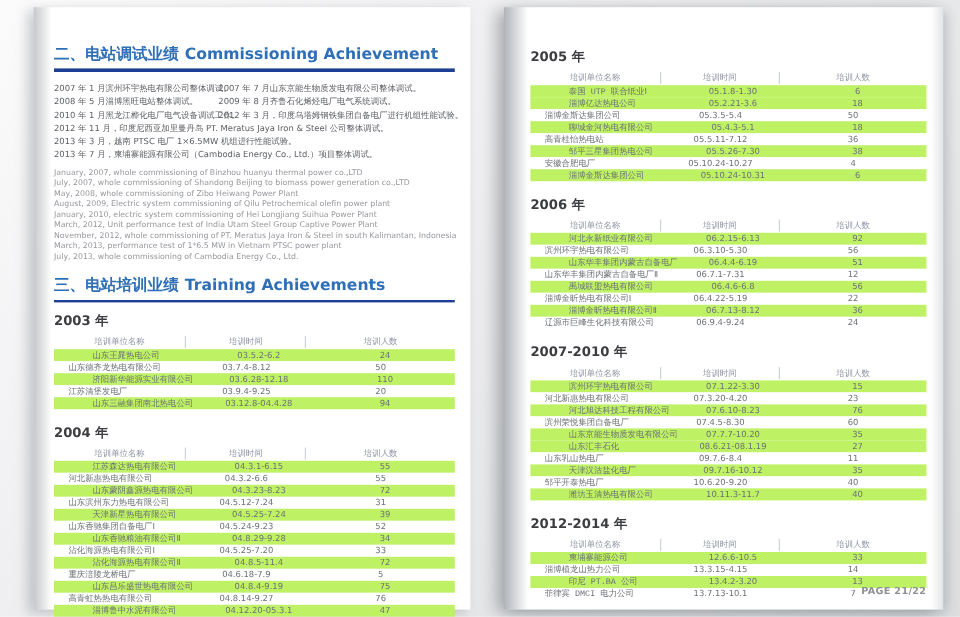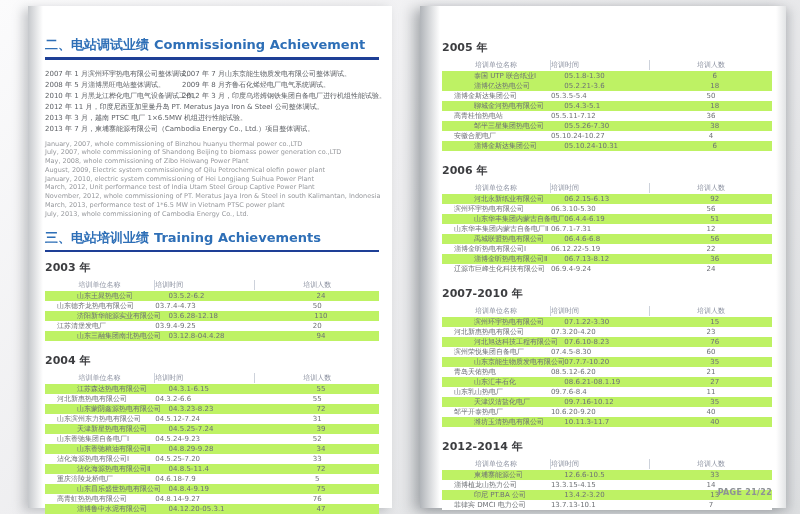--- a/index.html
+++ b/index.html
@@ -38,22 +38,22 @@
   .year-block { margin-top:8px; }
   .year-block + .year-block { margin-top:12px; }
   .year-title { font-size:11px; font-weight:bold; color:#3c3d40; margin-bottom:4px; }
 
   .table { width:100%; font-size:7px; color:#6d7075; }
   .trow { display:flex; height:10px; align-items:center; }
   .trow.thead { height:12px; color:#8b91a0; }
   .trow.odd { background:#bef264;padding-left:20px; }
   .trow.even { background:#ffffff; }
   .tcell { overflow:hidden; white-space:nowrap; }
-  .tcell.col0 { width:33%; padding-left:12px; text-align:left; }
-  .tcell.col1 { width:30%; text-align:left; }
+  .tcell.col0 { width:33%; padding-left:12px; text-align:left;font-family:Liberation Mono, monospace; }
+  .tcell.col1 { width:30%; text-align:center; }
   .tcell.col2 { width:37%; text-align:center; }
   .thead .tcell.col0 { padding-left:0; text-align:center; }
   .thead .tcell:not(:last-child) { border-right:1px solid #cdd2db; }
 
   .page-num { position:absolute; right:14px; bottom:11px; font-size:8px; font-weight:bold; color:#8d9196; letter-spacing:.3px;margin-top:12px; }
 </style>
 </head>
 <body>
 
 <div class="spread">
@@ -116,21 +116,21 @@
                 <div class="tcell col1">培训时间</div>
                 <div class="tcell col2">培训人数</div>
               </div>
               <div class="trow odd">
                 <div class="tcell col0">山东王晁热电公司</div>
                 <div class="tcell col1">03.5.2-6.2</div>
                 <div class="tcell col2">24</div>
               </div>
               <div class="trow even">
                 <div class="tcell col0">山东德齐龙热电有限公司</div>
-                <div class="tcell col1">03.7.4-4.73</div>
+                <div class="tcell col1">03.7.4-8.12</div>
                 <div class="tcell col2">50</div>
               </div>
               <div class="trow odd">
                 <div class="tcell col0">济阳新华能源实业有限公司</div>
                 <div class="tcell col1">03.6.28-12.18</div>
                 <div class="tcell col2">110</div>
               </div>
               <div class="trow even">
                 <div class="tcell col0">江苏清堡发电厂</div>
                 <div class="tcell col1">03.9.4-9.25</div>
@@ -306,21 +306,21 @@
               <div class="tcell col1">06.7.1-7.31</div>
               <div class="tcell col2">12</div>
             </div>
             <div class="trow odd">
               <div class="tcell col0">禹城联盟热电有限公司</div>
               <div class="tcell col1">06.4.6-6.8</div>
               <div class="tcell col2">56</div>
             </div>
             <div class="trow even">
               <div class="tcell col0">淄博金昕热电有限公司Ⅰ</div>
-              <div class="tcell col1">06.12.22-5.19</div>
+              <div class="tcell col1">06.4.22-5.19</div>
               <div class="tcell col2">22</div>
             </div>
             <div class="trow odd">
               <div class="tcell col0">淄博金昕热电有限公司Ⅱ</div>
               <div class="tcell col1">06.7.13-8.12</div>
               <div class="tcell col2">36</div>
             </div>
             <div class="trow even">
               <div class="tcell col0">辽源市巨峰生化科技有限公司</div>
               <div class="tcell col1">06.9.4-9.24</div>
@@ -355,25 +355,20 @@
             <div class="trow even">
               <div class="tcell col0">滨州荣悦集团自备电厂</div>
               <div class="tcell col1">07.4.5-8.30</div>
               <div class="tcell col2">60</div>
             </div>
             <div class="trow odd">
               <div class="tcell col0">山东京能生物质发电有限公司</div>
               <div class="tcell col1">07.7.7-10.20</div>
               <div class="tcell col2">35</div>
             </div>
-            <div class="trow even">
-              <div class="tcell col0">青岛天佑热电</div>
-              <div class="tcell col1">08.5.12-6.20</div>
-              <div class="tcell col2">21</div>
-            </div>
             <div class="trow odd">
               <div class="tcell col0">山东汇丰石化</div>
               <div class="tcell col1">08.6.21-08.1.19</div>
               <div class="tcell col2">27</div>
             </div>
             <div class="trow even">
               <div class="tcell col0">山东乳山热电厂</div>
               <div class="tcell col1">09.7.6-8.4</div>
               <div class="tcell col2">11</div>
             </div>

